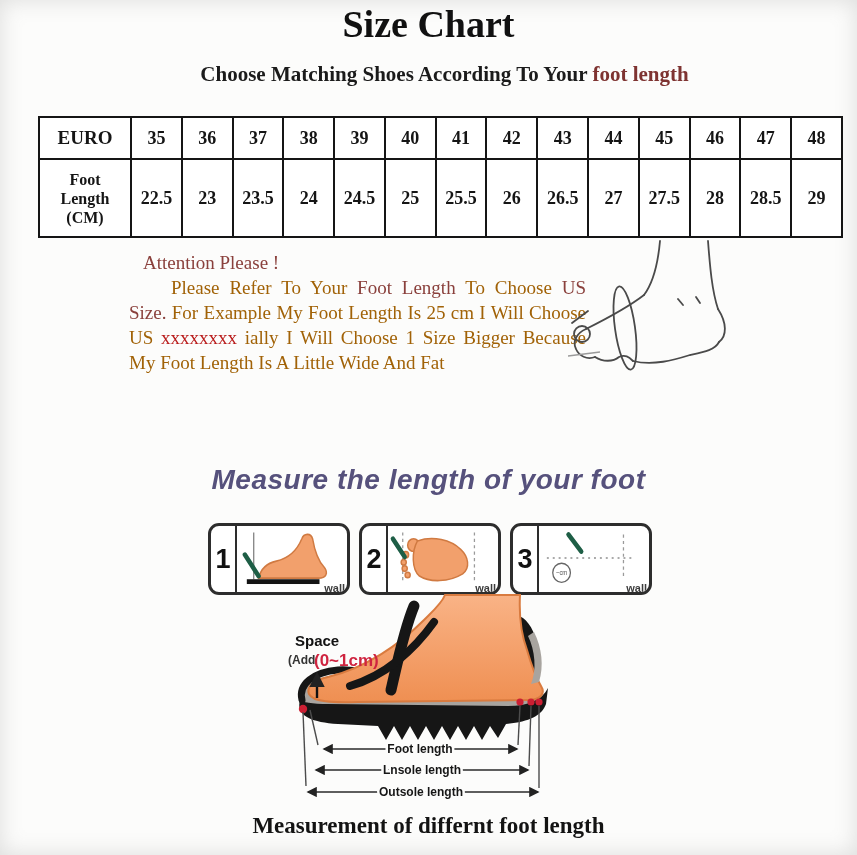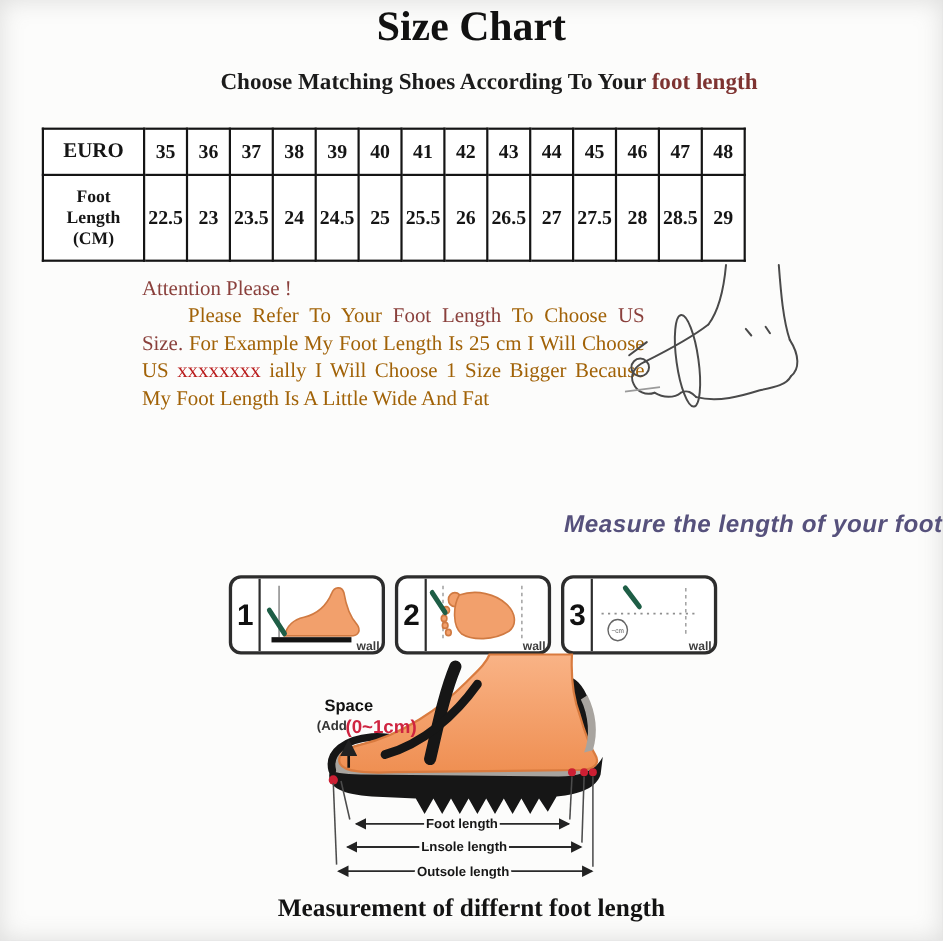--- a/index.html
+++ b/index.html
@@ -12,44 +12,44 @@
   .title{
     position:absolute;top:2px;left:0;width:100%;text-align:center;
     font-size:38px;font-weight:bold;color:#111;
   }
   .subtitle{
     position:absolute;top:62px;left:16px;width:100%;text-align:center;
     font-size:21px;font-weight:bold;color:#1b1b1b;
   }
   .subtitle .hl{color:#7e3331;}
   table.size{
-    position:absolute;left:38px;top:116px;width:640px;
+    position:absolute;left:38px;top:116px;width:805px;
     border-collapse:collapse;table-layout:fixed;background:#fff;
   }
   table.size td{
     border:2.5px solid #151515;text-align:center;vertical-align:middle;
     font-weight:bold;color:#151515;font-size:18px;padding:0;
   }
   table.size td.rowhead.euro{font-size:19px;}
   table.size td.rowhead.foot{font-size:16px;line-height:19px;padding:0 14px;}
   .attention{position:absolute;left:129px;top:252px;width:457px;font-size:19px;color:#222;}
-  .attention .hd{color:#8a403c;margin:0 0 1px 0;font-weight:normal;font-size:19px;}
+  .attention .hd{color:#8a403c;margin:0 0 1px 14px;font-weight:normal;font-size:19px;}
   .attention p{margin:0;text-align:justify;text-indent:42px;line-height:25px;}
   .seg-black{color:#a16207;}
   .seg-maroon{color:#8a403c;}
   .seg-red{color:#b91c1c;}
   .foot-sketch{position:absolute;left:568px;top:237px;width:206px;height:162px;}
   .choose{
     position:absolute;left:588px;top:399px;width:144px;text-align:center;
     font-size:17px;line-height:22px;color:#222;white-space:pre-line;
   }
   .measure-heading{
-    position:absolute;top:464px;left:0;width:100%;text-align:right;
+    position:absolute;top:464px;left:0;width:100%;text-align:center;
     font-family:"Liberation Sans",sans-serif;font-style:italic;font-weight:bold;
-    font-size:22px;color:#56517c;letter-spacing:.5px;
+    font-size:28px;color:#56517c;letter-spacing:.5px;
   }
   .steps{position:absolute;left:208px;top:523px;width:444px;height:72px;display:flex;gap:9px;}
   .step{
     flex:1;border:3px solid #2d2d2d;border-radius:11px;background:#fff;
     display:flex;overflow:hidden;
   }
   .step-num{
     width:24px;border-right:2px solid #2d2d2d;display:flex;align-items:center;justify-content:center;
     font-family:"Liberation Sans",sans-serif;font-weight:bold;font-size:27px;color:#111;
   }

